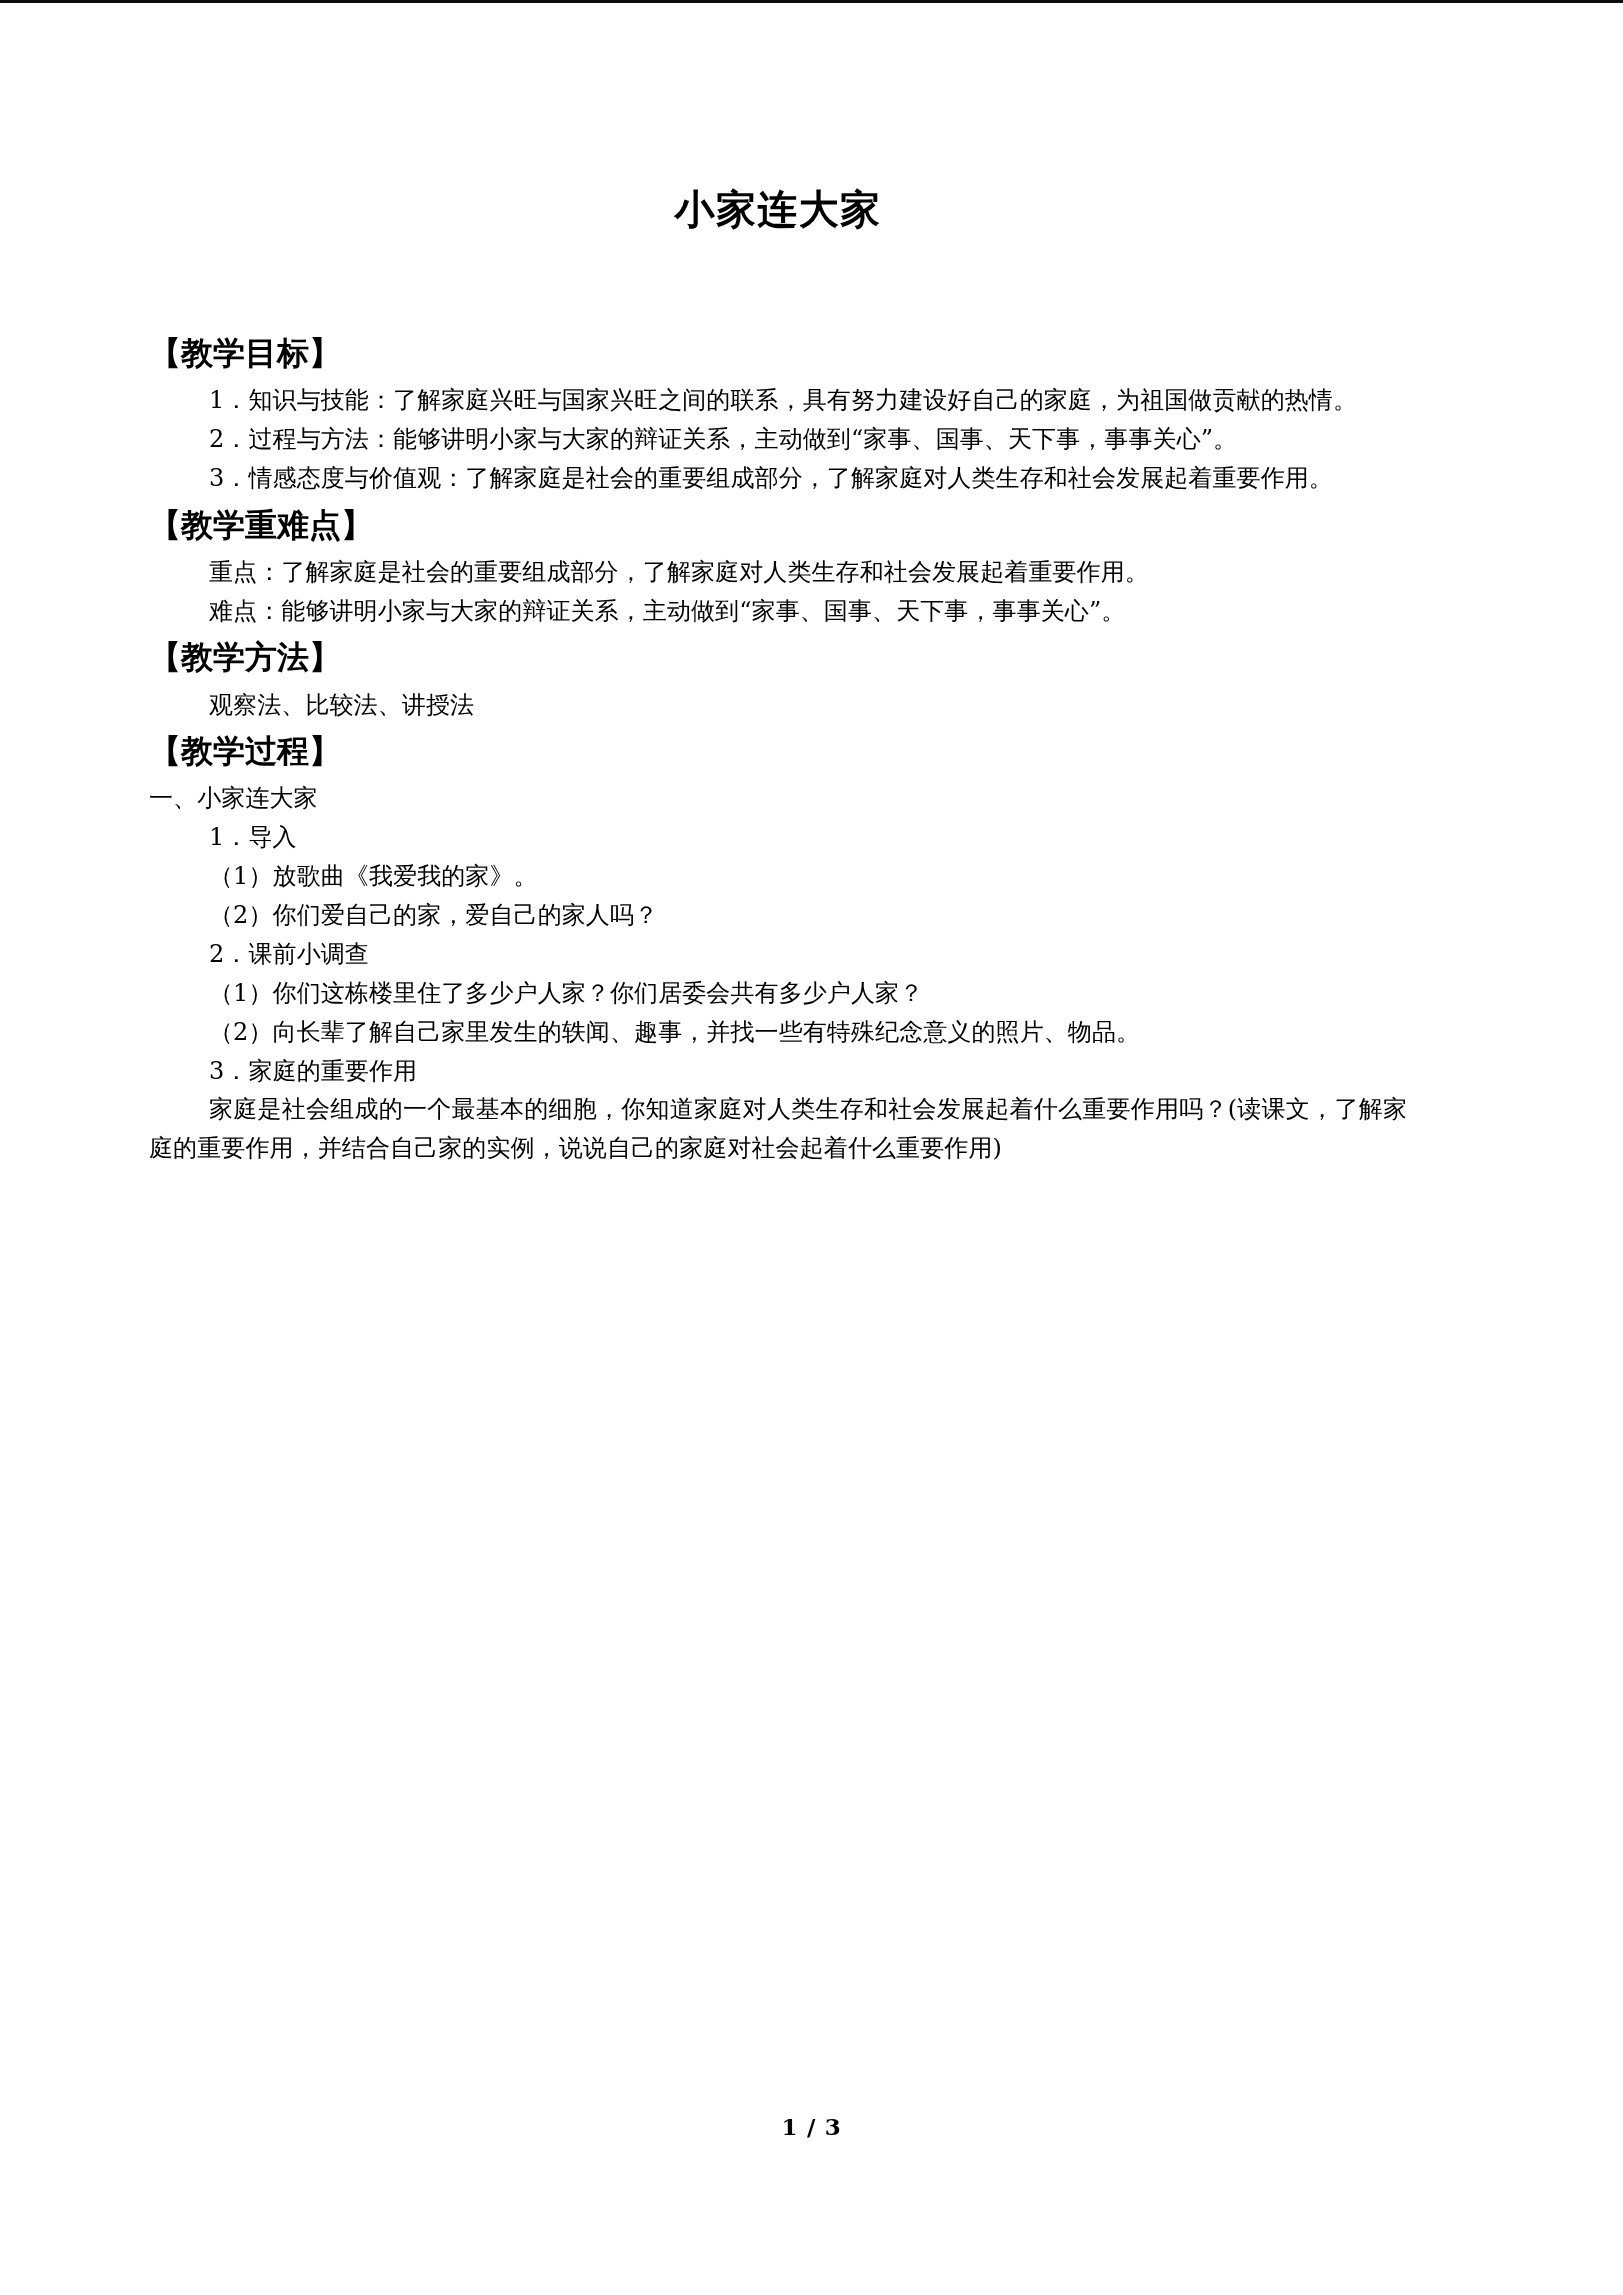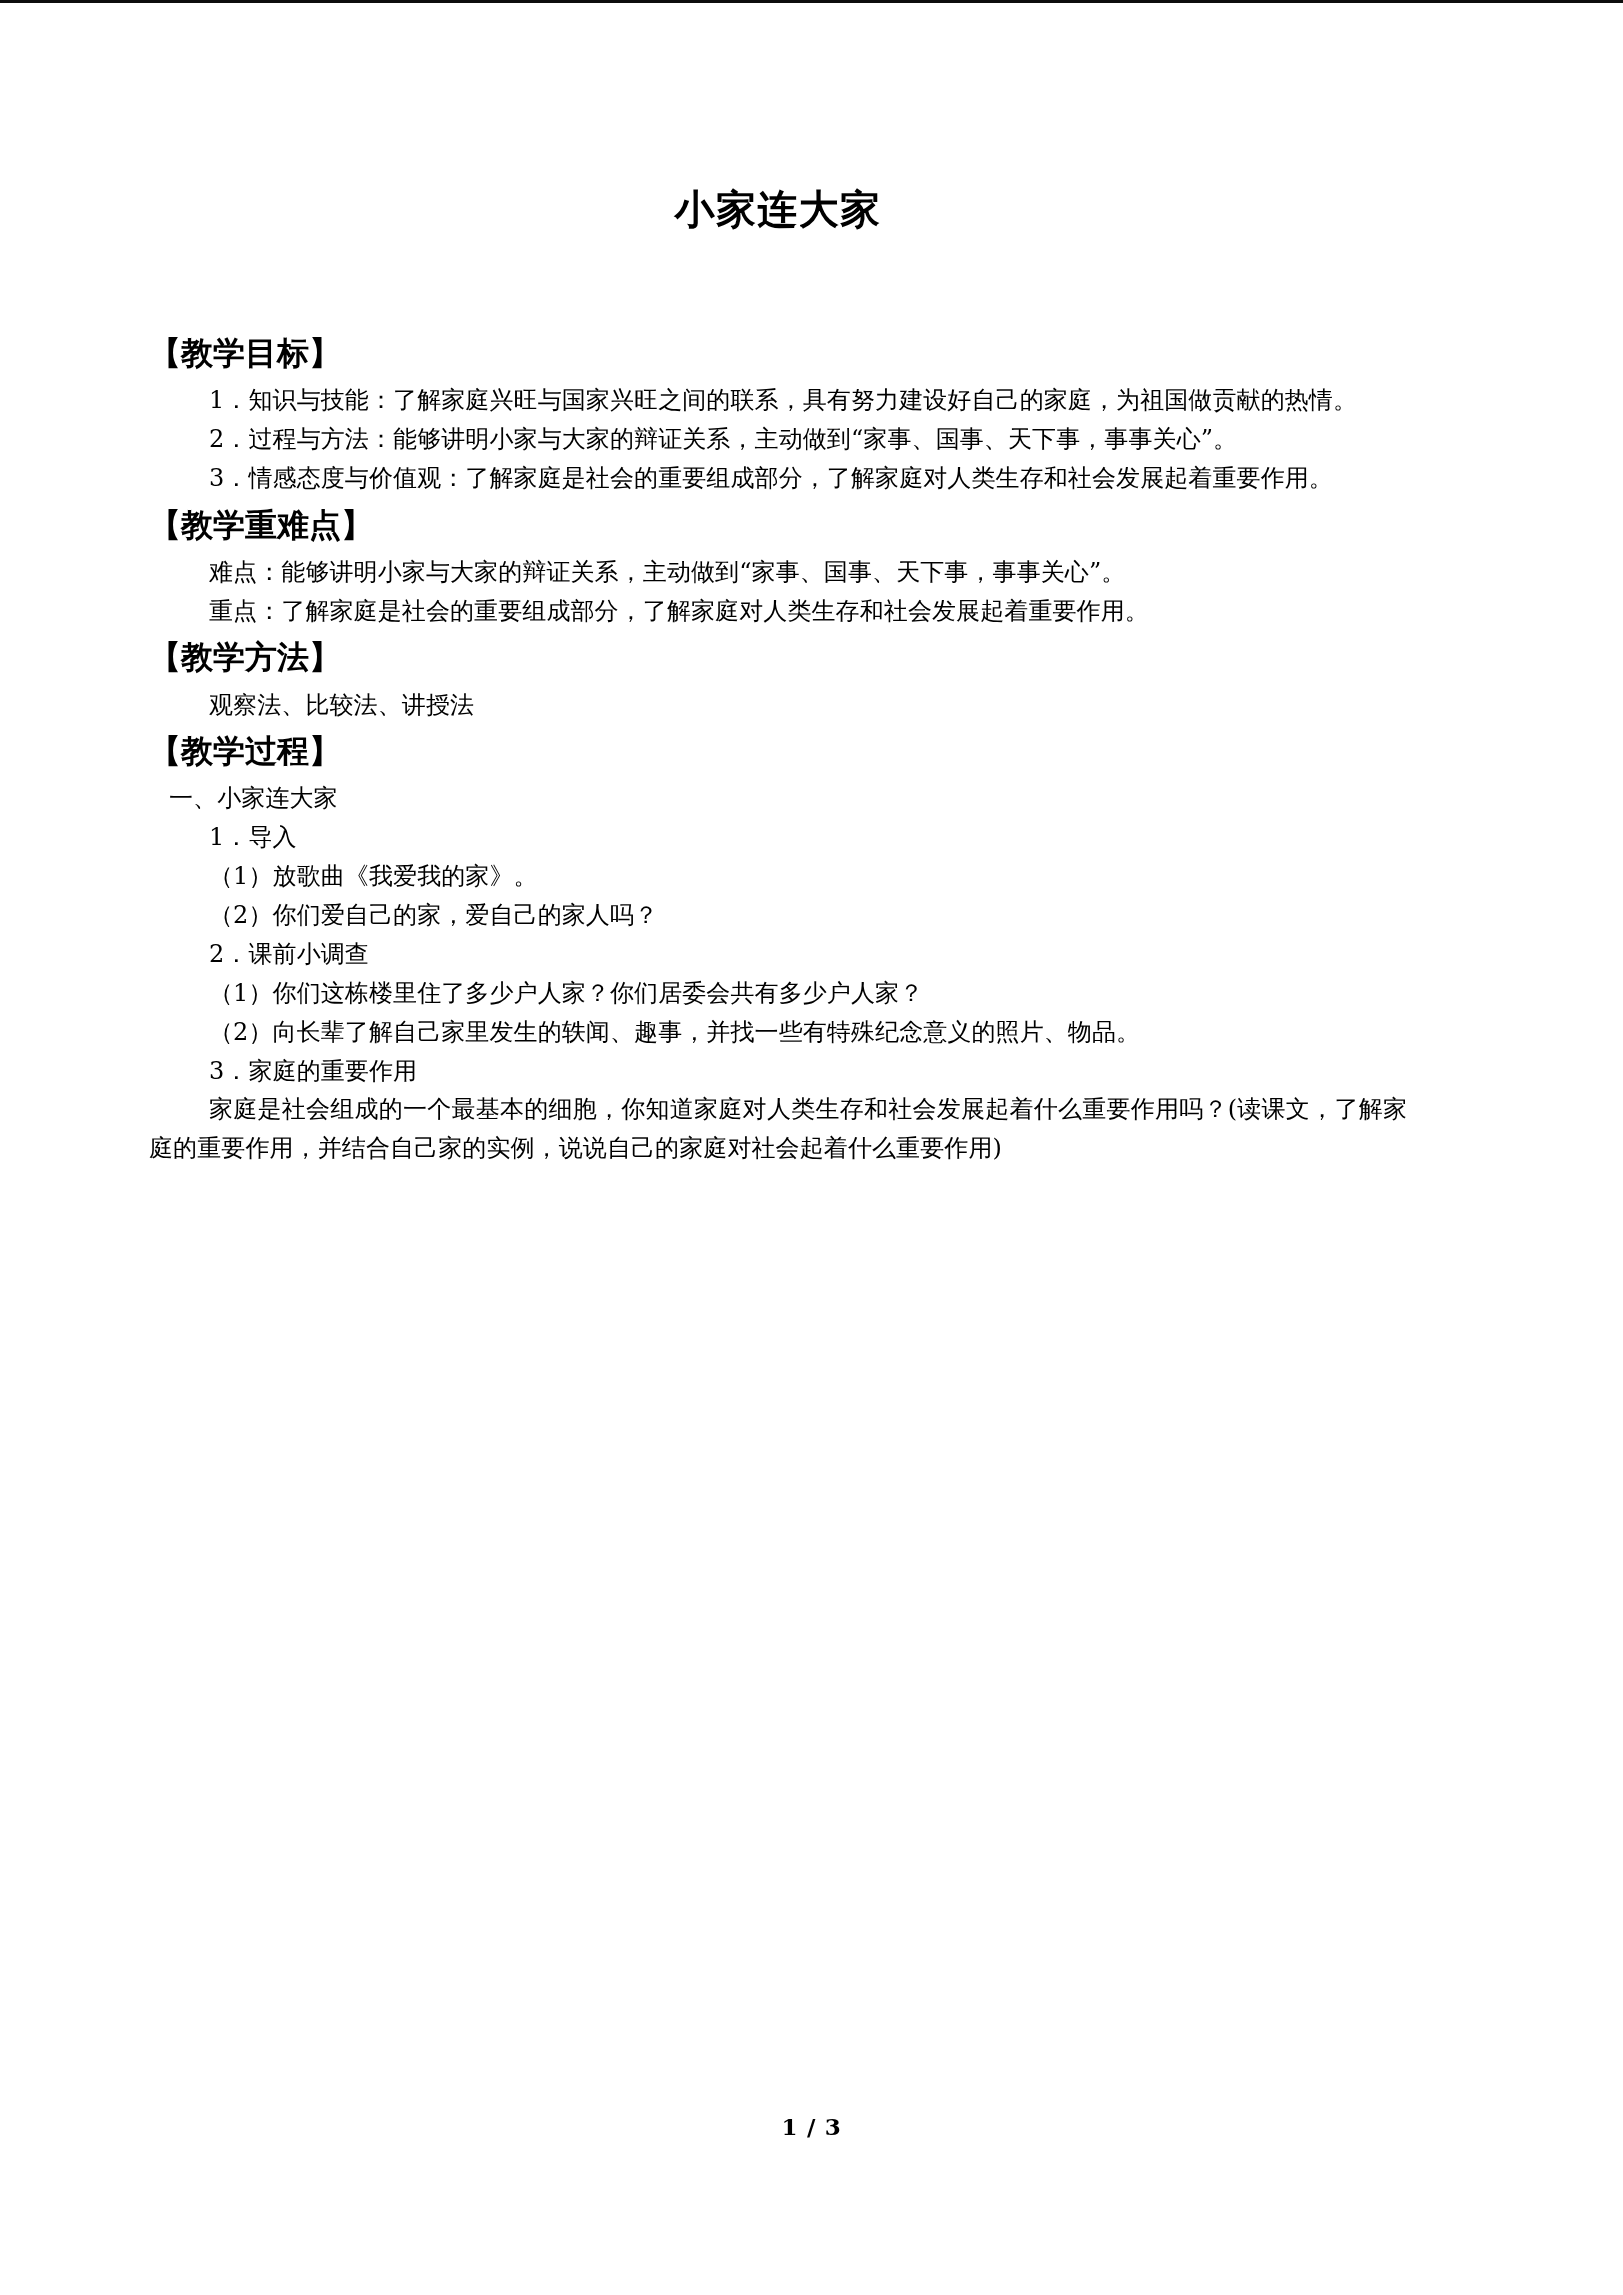--- a/index.html
+++ b/index.html
@@ -52,21 +52,21 @@
 
   .para {
     font-size: 24px;
     line-height: 1.62;
     text-align: justify;
     text-justify: inter-ideograph;
     margin: 0;
     letter-spacing: 0.1px;
   }
   .indent2 { text-indent: 60px; }
-  .indent0 { text-indent: 0; margin-left: 20px; }
+  .indent0 { text-indent: 0; }
 
   
   .gap-title-sec   { height: 88px; }
   .gap-sec-body    { height: 8.2px; }
   .gap-body-sec    { height: 6.8px; }
 
   .footer {
     position: absolute;
     left: 0;
     top: 2113px;
@@ -94,22 +94,22 @@
     <div class="section-head">【教学目标】</div>
     <div class="gap-sec-body"></div>
     <p class="para indent2">1．知识与技能：了解家庭兴旺与国家兴旺之间的联系，具有努力建设好自己的家庭，为祖国做贡献的热情。</p>
     <p class="para indent2">2．过程与方法：能够讲明小家与大家的辩证关系，主动做到“家事、国事、天下事，事事关心”。</p>
     <p class="para indent2">3．情感态度与价值观：了解家庭是社会的重要组成部分，了解家庭对人类生存和社会发展起着重要作用。</p>
 
     <div class="gap-body-sec"></div>
 
     <div class="section-head">【教学重难点】</div>
     <div class="gap-sec-body"></div>
+    <p class="para indent2">重点：了解家庭是社会的重要组成部分，了解家庭对人类生存和社会发展起着重要作用。</p>
     <p class="para indent2">难点：能够讲明小家与大家的辩证关系，主动做到“家事、国事、天下事，事事关心”。</p>
-    <p class="para indent2">重点：了解家庭是社会的重要组成部分，了解家庭对人类生存和社会发展起着重要作用。</p>
 
     <div class="gap-body-sec"></div>
 
     <div class="section-head">【教学方法】</div>
     <div class="gap-sec-body"></div>
     <p class="para indent2">观察法、比较法、讲授法</p>
 
     <div class="gap-body-sec"></div>
 
     <div class="section-head">【教学过程】</div>

